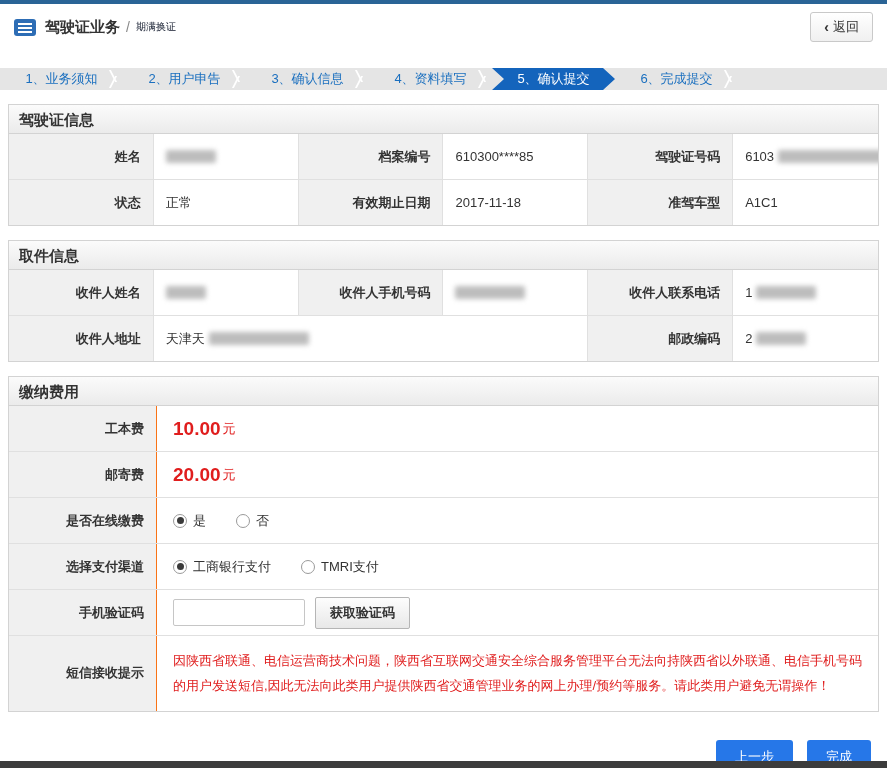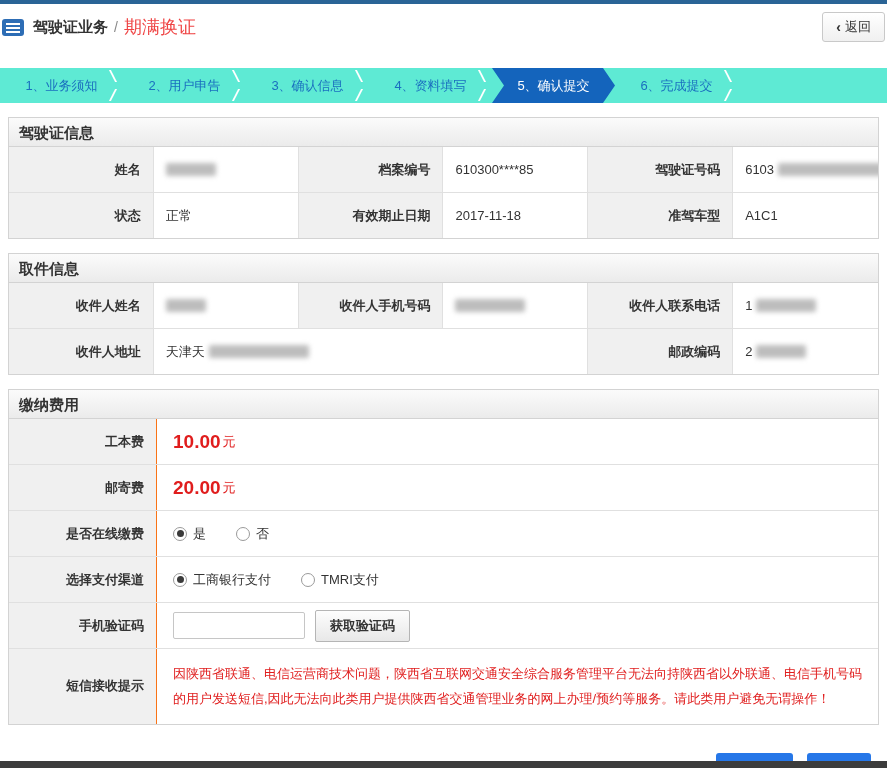--- a/index.html
+++ b/index.html
@@ -12,54 +12,54 @@
     position: relative;
     background: #fff;
     border-top: 4px solid #2a6496;
     overflow: hidden;
   }
 
   
   .header {
     height: 46px;
     display: flex; align-items: center;
-    padding: 0 2px;
+    padding: 0 14px;
   }
   .icon-doc {
     width: 22px; height: 17px;
     background: #2d6db5; border-radius: 3px;
     margin-right: 9px; position: relative;
     flex: none;
   }
   .icon-doc::before {
     content: ''; position: absolute;
     left: 4px; right: 4px; top: 4px; height: 2px;
     background: #fff;
     box-shadow: 0 4px 0 #fff, 0 8px 0 #fff;
   }
   .title-main { font-size: 15px; font-weight: bold; color: #333; }
   .title-sep  { font-size: 14px; color: #888; margin: 0 6px; }
-  .title-sub  { font-size: 18px; color: #ef4444; }
+  .title-sub  { font-size: 10px; color: #0f172a; }
   .back-btn {
     margin-left: auto;
     border: 1px solid #c9c9c9; border-radius: 3px;
     background: linear-gradient(#ffffff, #f0f0f0);
     padding: 5px 13px;
     font-size: 13px; color: #333;
     cursor: pointer;
     display: flex; align-items: center; gap: 4px;
     font-family: inherit;
   }
   .back-chevron { font-weight: bold; font-size: 14px; line-height: 1; }
 
   
   .steps {
     display: flex;
-    background: #5eead4;
-    height: 35px;
+    background: #e5e5e5;
+    height: 22px;
     margin-top: 18px;
   }
   .step {
     width: 123px; flex: none;
     position: relative;
     display: flex; align-items: center; justify-content: center;
     font-size: 13px; color: #1a6fbf;
     cursor: pointer;
   }
   .step::after {

